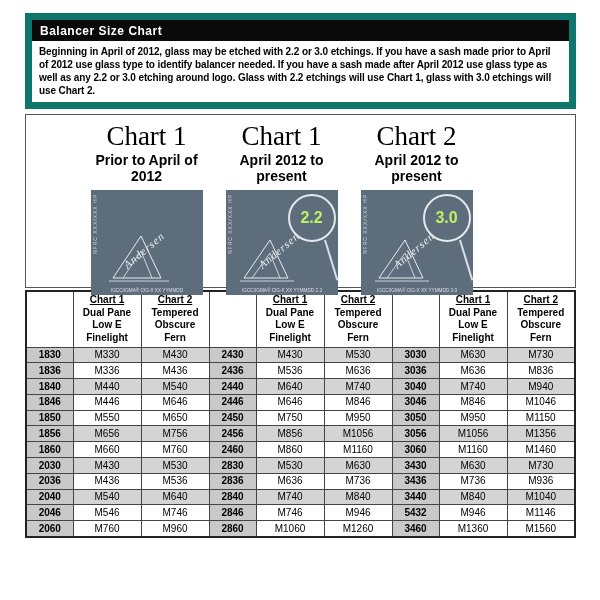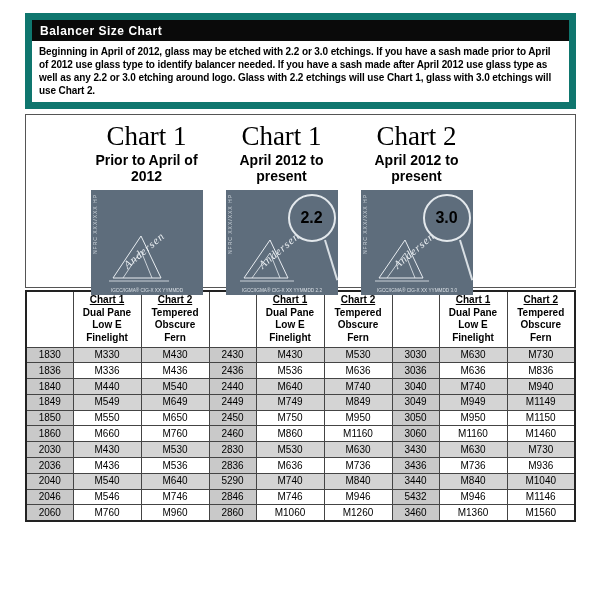--- a/index.html
+++ b/index.html
@@ -16,33 +16,33 @@
   .charts-box { border:1px solid #555; margin-top:5px; height:174px; display:flex; padding:6px 0 0 58px; gap:10px; }
   .chart-fig { width:125px; text-align:center; }
   .chart-title { font-family:"Liberation Serif", serif; font-size:27px; line-height:30px; font-weight:normal; }
   .chart-subtitle { font-size:14px; font-weight:bold; margin:1px 0 6px 0; }
   .etch-square { position:relative; width:112px; height:105px; margin:0 auto; background:var(--etch_square,#5e6d7c); overflow:hidden; }
   .etch-side { position:absolute; left:1px; top:4px; writing-mode:vertical-rl; transform:rotate(180deg); font-size:5px; color:#dfe5ea; opacity:.85; letter-spacing:1px; }
   .etch-bottom { position:absolute; bottom:2px; left:0; right:0; font-size:6px; transform:scale(.78); color:#e4e9ee; opacity:.9; white-space:nowrap; }
   .logo-wrap { position:absolute; left:8px; top:28px; width:80px; height:66px; }
   .logo-svg { position:absolute; left:0; top:0; }
   .logo-text { position:absolute; left:2px; top:26px; width:86px; transform:rotate(-40deg); font-family:"Liberation Serif", serif; font-style:italic; font-size:11px; color:#eef2f5; letter-spacing:1px; text-align:center; }
-  .magnifier { position:absolute; top:4px; right:2px; width:48px; height:48px; border:2.5px solid #e3e8ec; border-radius:50%; display:flex; align-items:center; justify-content:center; font-size:16px; font-weight:bold; color:#000000; }
+  .magnifier { position:absolute; top:4px; right:2px; width:48px; height:48px; border:2.5px solid #e3e8ec; border-radius:50%; display:flex; align-items:center; justify-content:center; font-size:16px; font-weight:bold; color:#bef264; }
   .mag-handle { position:absolute; top:50px; right:12px; width:2px; height:42px; background:#d9dfe4; transform:rotate(-17deg); transform-origin:top center; }
 
   
   table.size-table { border-collapse:collapse; table-layout:fixed; width:551px; margin-top:2px; border:2px solid #222; }
   .size-table th, .size-table td { border:1px solid #444; text-align:center; vertical-align:middle; overflow:hidden; }
   .size-table col.c-unit { width:47px; }
   .size-table col.c-bal { width:68px; }
   th.group-head { font-size:10px; font-weight:bold; line-height:12.5px; height:56px; background:#fff; }
   th.group-head .chart-ref { text-decoration:underline; }
   th.sub-head { font-size:10px; font-weight:bold; line-height:12px; height:26px; background:#fff; padding:1px; }
   .size-table td { font-size:10px; line-height:13.8px; padding:0; height:15.8px; background:#fff; }
-  .size-table td.unit { font-weight:normal; background:var(--unit_shade,#cbcbcb); }
+  .size-table td.unit { font-weight:bold; background:var(--unit_shade,#cbcbcb); }
   .size-table tr.shade td { background:var(--row_shade,#d4d4d4); }
   .size-table tr.shade td.unit { background:var(--unit_shade,#c9c9c9); }
 </style>
 </head>
 <body>
 
 <div class="page">
   <div class="content">
 
     <div class="intro-wrap">
@@ -190,42 +190,53 @@
             <td class="unit">1840</td>
             <td>M440</td>
             <td>M540</td>
             <td class="unit">2440</td>
             <td>M640</td>
             <td>M740</td>
             <td class="unit">3040</td>
             <td>M740</td>
             <td>M940</td>
           </tr>
-          <tr class="shade">
-            <td class="unit">1849</td>
-            <td>M549</td>
-            <td>M649</td>
-            <td class="unit">2449</td>
-            <td>M749</td>
-            <td>M849</td>
-            <td class="unit">3049</td>
-            <td>M949</td>
-            <td>M1149</td>
+          <tr>
+            <td class="unit">1846</td>
+            <td>M446</td>
+            <td>M646</td>
+            <td class="unit">2446</td>
+            <td>M646</td>
+            <td>M846</td>
+            <td class="unit">3046</td>
+            <td>M846</td>
+            <td>M1046</td>
           </tr>
           <tr>
             <td class="unit">1850</td>
             <td>M550</td>
             <td>M650</td>
             <td class="unit">2450</td>
             <td>M750</td>
             <td>M950</td>
             <td class="unit">3050</td>
             <td>M950</td>
             <td>M1150</td>
           </tr>
+          <tr class="shade">
+            <td class="unit">1856</td>
+            <td>M656</td>
+            <td>M756</td>
+            <td class="unit">2456</td>
+            <td>M856</td>
+            <td>M1056</td>
+            <td class="unit">3056</td>
+            <td>M1056</td>
+            <td>M1356</td>
+          </tr>
           <tr>
             <td class="unit">1860</td>
             <td>M660</td>
             <td>M760</td>
             <td class="unit">2460</td>
             <td>M860</td>
             <td>M1160</td>
             <td class="unit">3060</td>
             <td>M1160</td>
             <td>M1460</td>
@@ -249,21 +260,21 @@
             <td>M636</td>
             <td>M736</td>
             <td class="unit">3436</td>
             <td>M736</td>
             <td>M936</td>
           </tr>
           <tr class="shade">
             <td class="unit">2040</td>
             <td>M540</td>
             <td>M640</td>
-            <td class="unit">5290</td>
+            <td class="unit">2840</td>
             <td>M740</td>
             <td>M840</td>
             <td class="unit">3440</td>
             <td>M840</td>
             <td>M1040</td>
           </tr>
           <tr>
             <td class="unit">2046</td>
             <td>M546</td>
             <td>M746</td>

